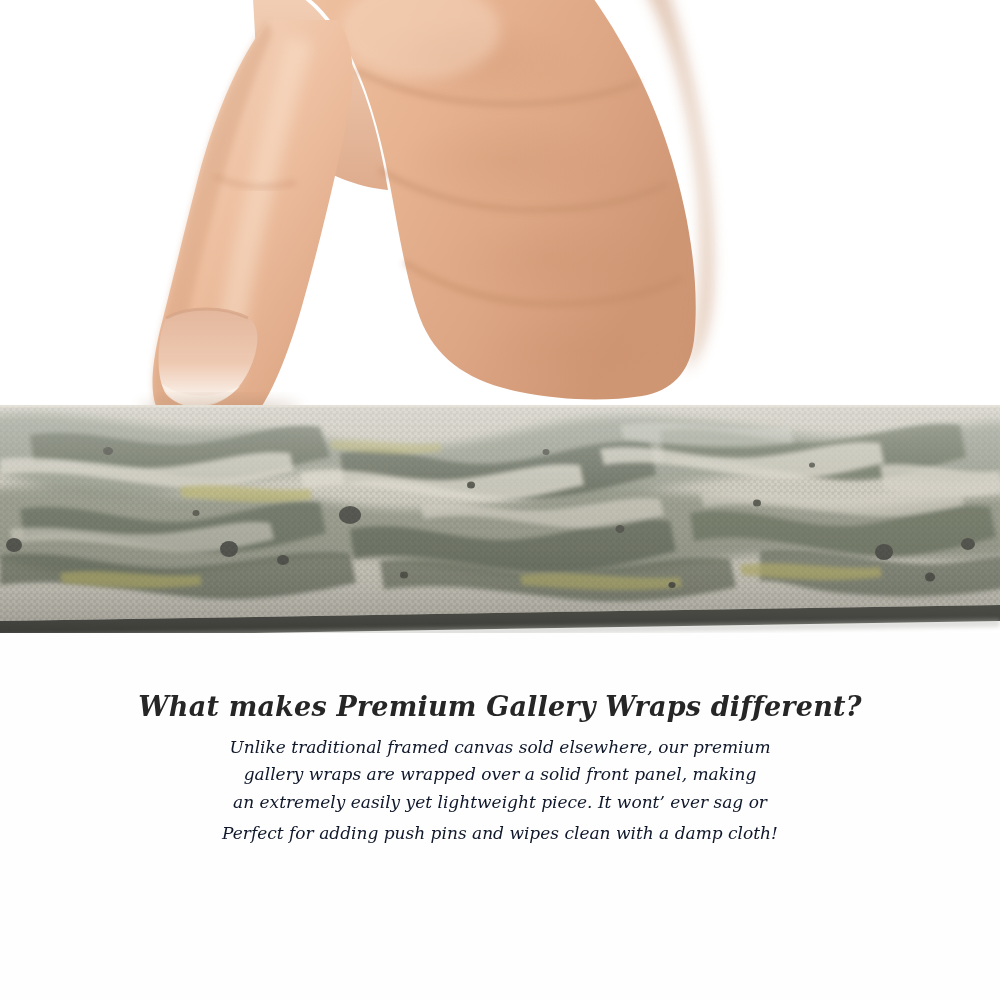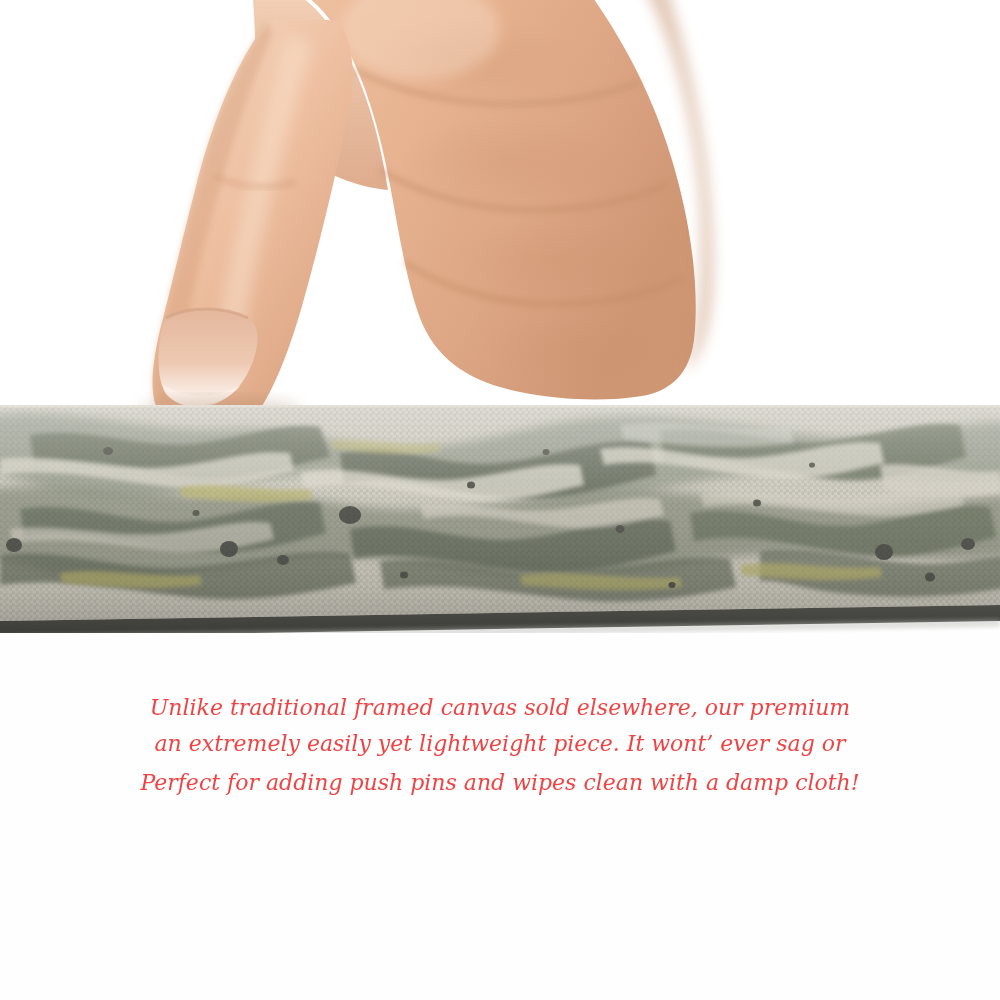--- a/index.html
+++ b/index.html
@@ -59,22 +59,22 @@
     font-size: 27px;
     letter-spacing: 0.2px;
     color: #262626;
     margin: 0 0 10px 0;
     line-height: 1.25;
   }
   .body-line {
     font-family: "DejaVu Serif", serif;
     font-style: italic;
     font-weight: 400;
-    font-size: 22px;
-    color: #ef4444;
+    font-size: 17px;
+    color: #0f172a;
     line-height: 1.62;
     margin: 0;
     white-space: nowrap;
   }
   .body-line.last {
     margin-top: 4px;
   }
 </style>
 </head>
 <body>
@@ -278,18 +278,20 @@
         <rect x="0" y="0" width="1000" height="228" fill="url(#stripShade)"></rect>
       </g>
 
       <rect x="0" y="0" width="1000" height="2.5" fill="#e6e3d9" opacity="0.85"></rect>
 
       <polygon points="0,230 1000,214 1000,222 0,238" fill="#b9b9b4" opacity="0.45" filter="url(#paintBlur)"></polygon>
     </svg>
   </div>
 
   <div class="text-block">
+    <p class="headline">What makes Premium Gallery Wraps different?</p>
     <p class="body-line">Unlike traditional framed canvas sold elsewhere, our premium</p>
+    <p class="body-line">gallery wraps are wrapped over a solid front panel, making</p>
     <p class="body-line">an extremely easily yet lightweight piece. It wont’ ever sag or</p>
     <p class="body-line last">Perfect for adding push pins and wipes clean with a damp cloth!</p>
   </div>
 
 </div>
 
 </body></html>

